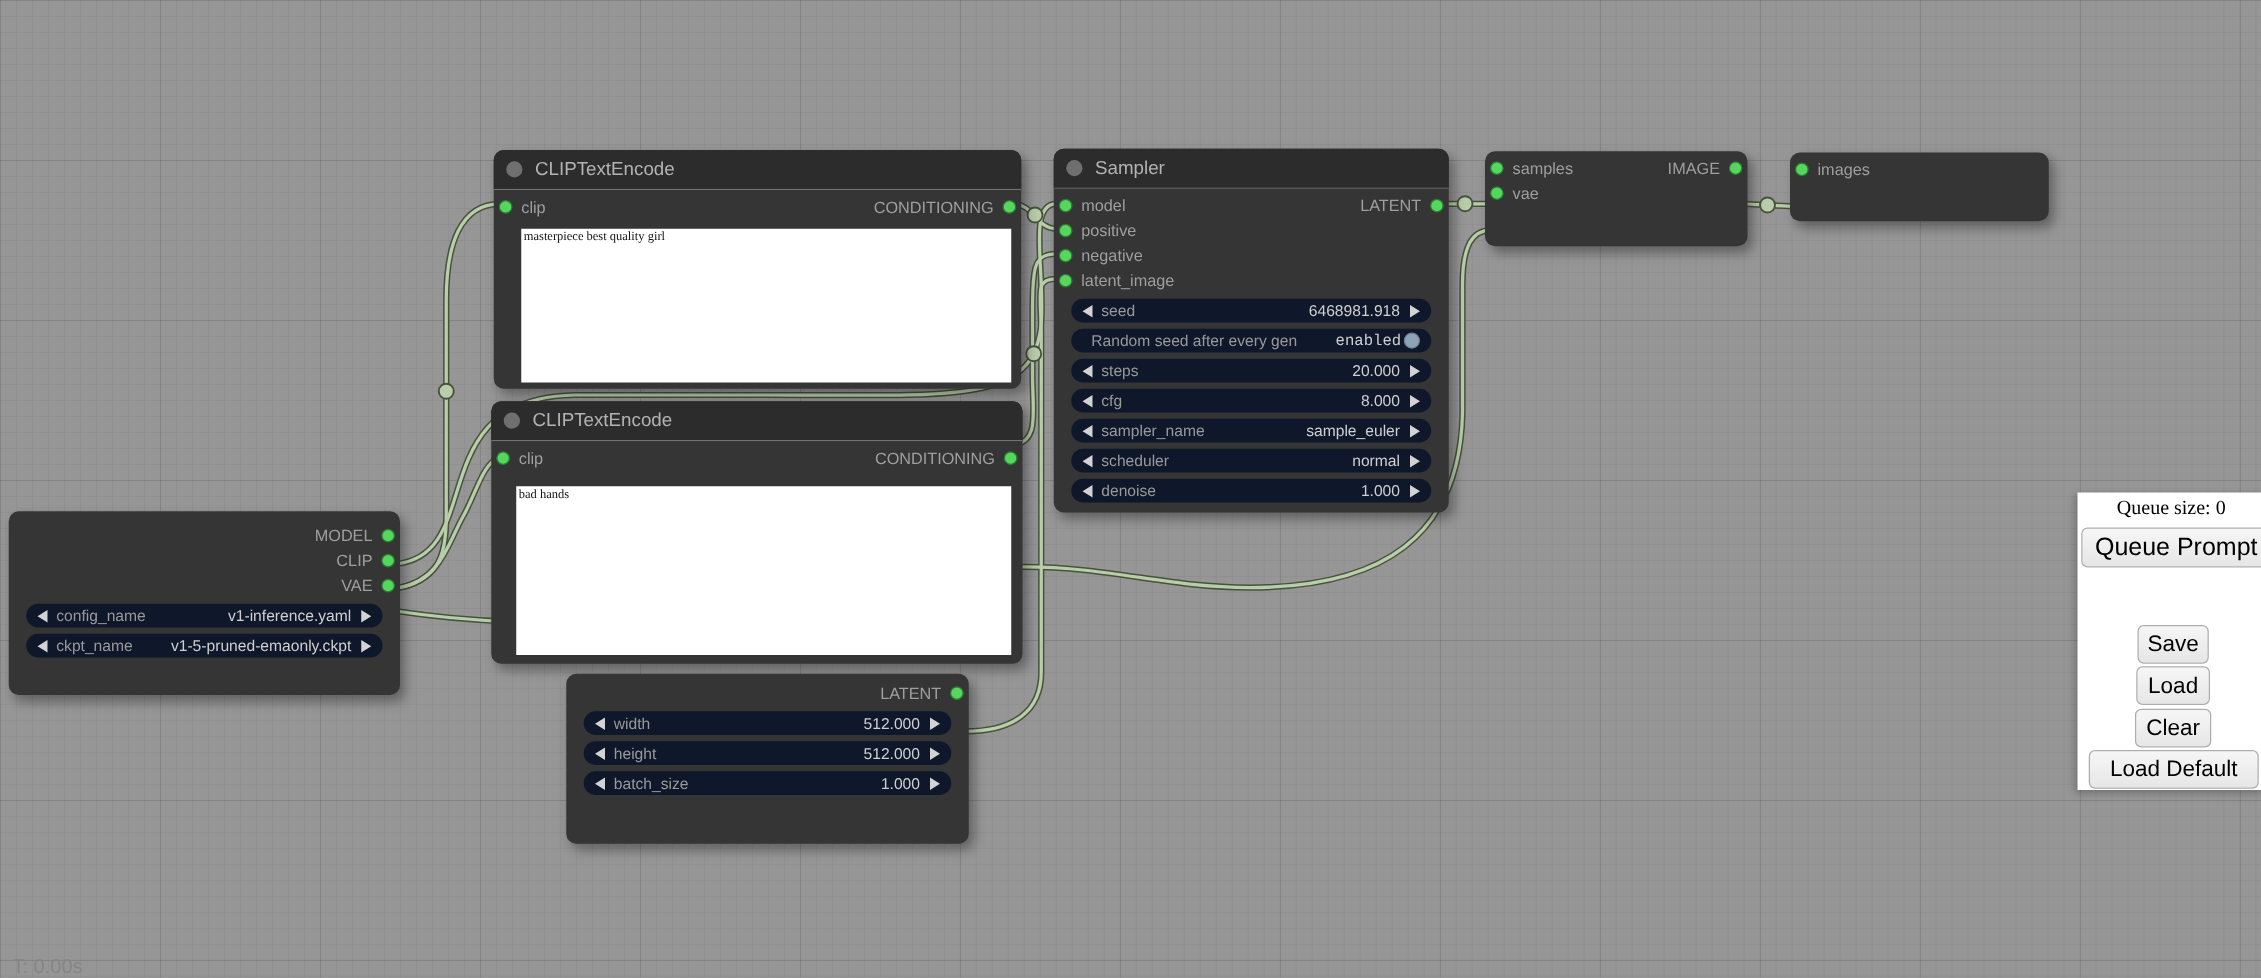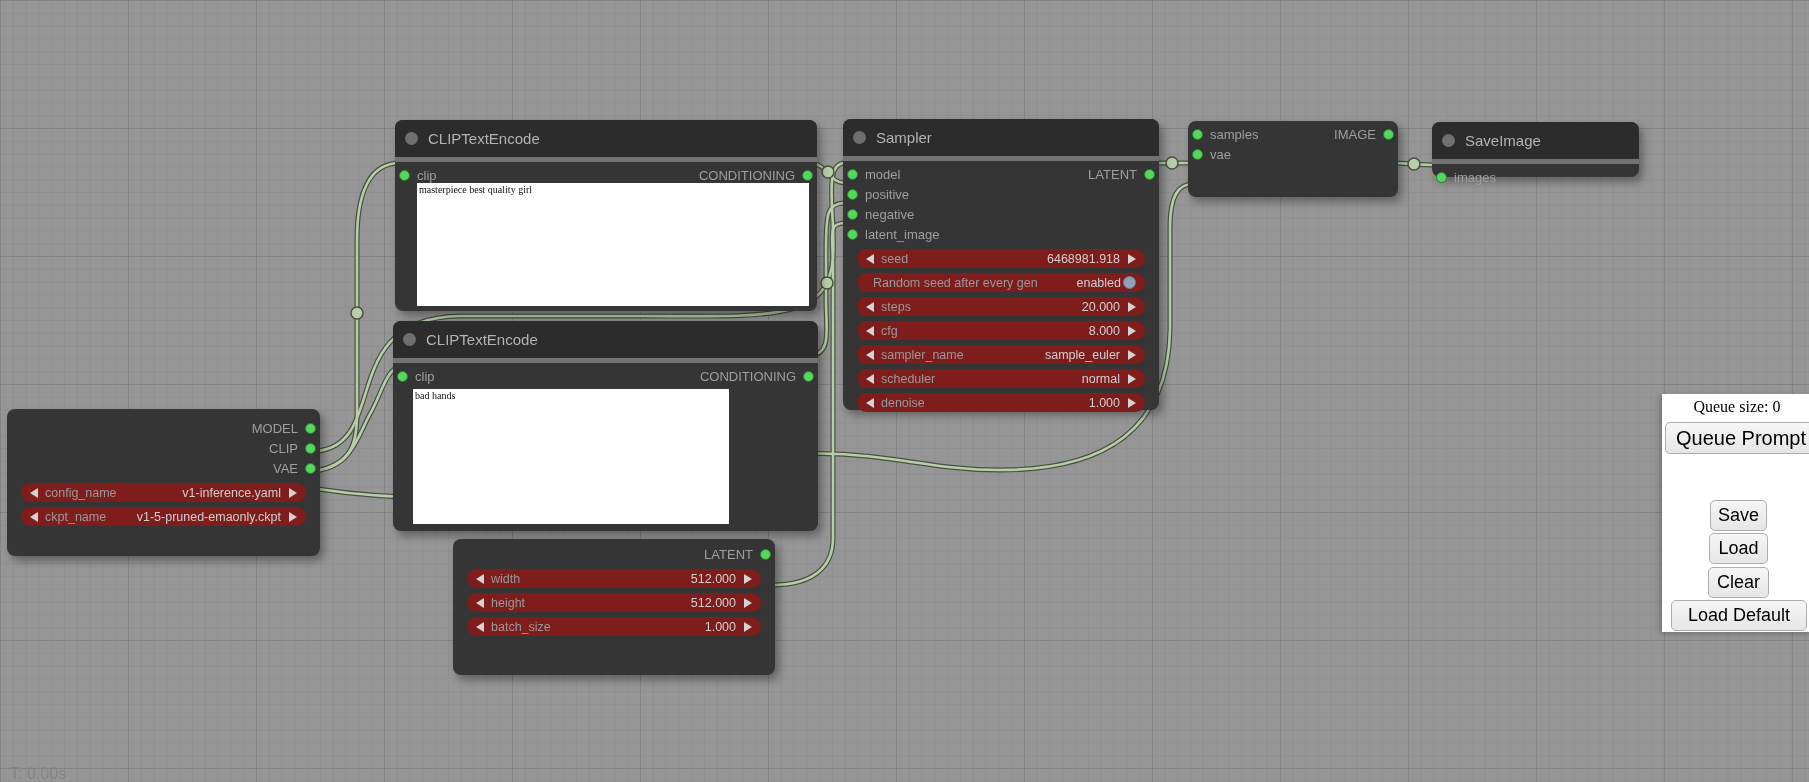--- a/index.html
+++ b/index.html
@@ -24,26 +24,26 @@
 
   
   .node {
     position:absolute; z-index:2;
     background:#353535;
     border-radius:8px;
     box-shadow:4px 5px 9px rgba(0,0,0,0.35);
     color:#b6b6b6;
   }
   .node-title {
-    height:42px; background:#2c2c2c;
+    height:32px; background:#2c2c2c;
     border-radius:8px 8px 0 0;
     display:flex; align-items:center;
     padding-left:10px; gap:10px;
     font-size:15px; color:#b3b3b3;
-    border-bottom:5px solid #737373;
+    border-bottom:1px solid #737373;
   }
   .title-dot {
     width:13px; height:13px; border-radius:50%;
     background:#6f6f6f; flex:0 0 auto;
   }
   .slot-row {
     height:20px; display:flex; align-items:center;
     justify-content:space-between;
     padding:0 4px; font-size:13px; color:#9f9f9f;
   }
@@ -58,48 +58,48 @@
     background:#ffffff; color:#111;
     font-family:"Liberation Serif", serif;
     font-size:10px; line-height:1.25;
     border:none; resize:none; outline:none;
     padding:1px 2px; overflow:hidden;
   }
 
   
   .widget {
     height:19px; margin:5px 14px 0 14px;
-    background:#7f1d1d; border-radius:10px;
+    background:#0f172a; border-radius:10px;
     display:flex; align-items:center;
     padding:0 9px; font-size:12.5px; color:#999;
     position:relative;
   }
   .widget .wlabel { margin-left:7px; white-space:nowrap; }
   .widget .wvalue { margin-left:auto; margin-right:8px; color:#cfcfcf; white-space:nowrap; }
-  .widget.no-arrows .wvalue { margin-right:2px; }
+  .widget.no-arrows .wvalue { margin-right:2px;font-family:Liberation Mono, monospace; }
   .arrow-l {
     width:0; height:0; flex:0 0 auto;
     border-top:5px solid transparent; border-bottom:5px solid transparent;
     border-right:8px solid #d3d3d3;
   }
   .arrow-r {
     width:0; height:0; flex:0 0 auto;
     border-top:5px solid transparent; border-bottom:5px solid transparent;
     border-left:8px solid #d3d3d3;
   }
   .toggle-dot {
     width:13px; height:13px; border-radius:50%;
     background:#8fa3b8; border:1px solid #6c7f92; flex:0 0 auto;
   }
 
   
   #node-clip1        { left:395px; top:120px;  width:422px; height:191px; }
   #node-clip1 .prompt-box { left:22px; top:63px;  width:392px; height:123px; }
   #node-clip2        { left:393px; top:321px;  width:425px; height:210px; }
-  #node-clip2 .prompt-box { left:20px; top:68px;  width:316px; height:135px; }
+  #node-clip2 .prompt-box { left:20px; top:68px;  width:396px; height:135px; }
   #node-checkpoint   { left:7px;   top:409px;  width:313px; height:147px; }
   #node-checkpoint .slot-row.first { margin-top:9px; }
   #node-sampler      { left:843px; top:119px;  width:316px; height:291px; }
   #node-vaedecode    { left:1188px;top:121px;  width:210px; height:76px;  }
   #node-saveimage    { left:1432px;top:122px;  width:207px; height:55px;  }
   #node-emptylatent  { left:453px; top:539px;  width:322px; height:136px; }
   #node-emptylatent .slot-row.first { margin-top:5px; }
   #node-checkpoint .widget:first-of-type { margin-top:6px; }
 
   
@@ -332,24 +332,20 @@
   </div>
   <div class="slot-row">
     <span class="in-slot">
       <span class="slot-dot"></span>
       <span>vae</span>
     </span>
   </div>
 </div>
 
 <div class="node" id="node-saveimage">
-  <div class="node-title">
-    <span class="title-dot"></span>
-    <span>SaveImage</span>
-  </div>
   <div class="slot-row first">
     <span class="in-slot">
       <span class="slot-dot"></span>
       <span>images</span>
     </span>
   </div>
 </div>
 
 <div class="node" id="node-emptylatent">
   <div class="slot-row first">

